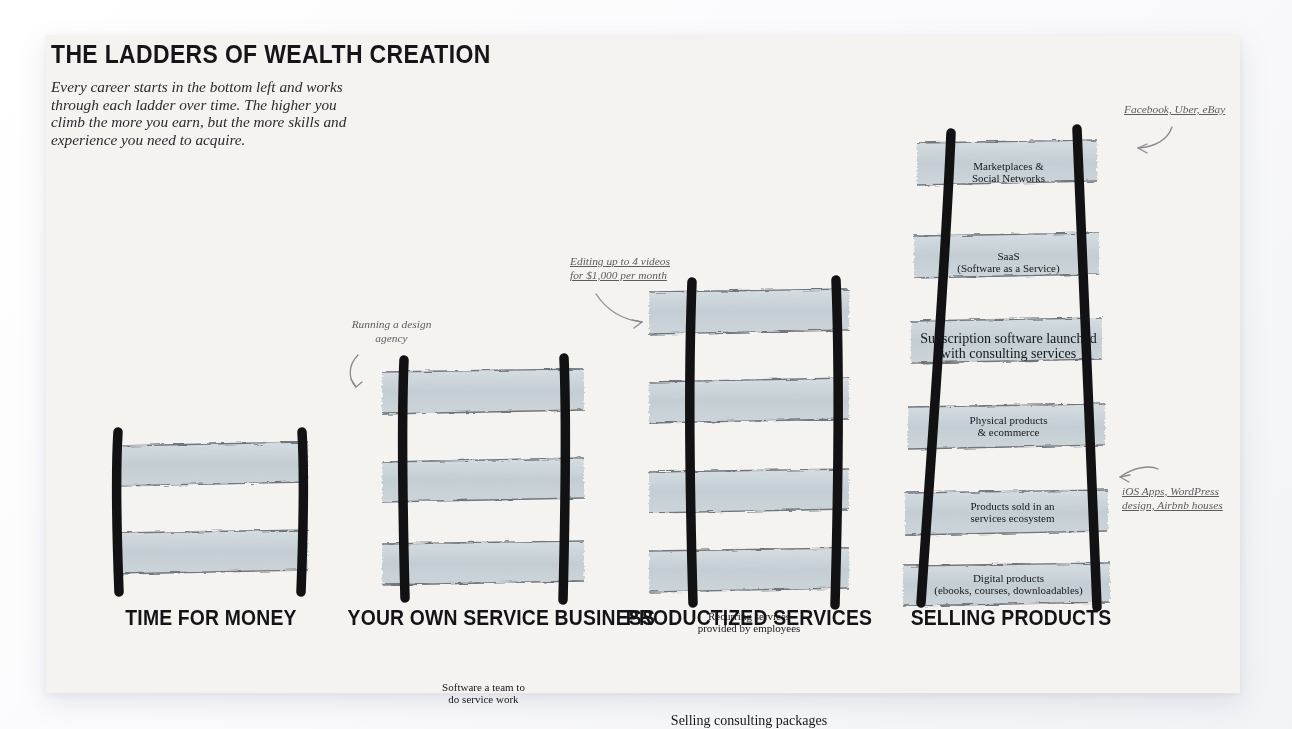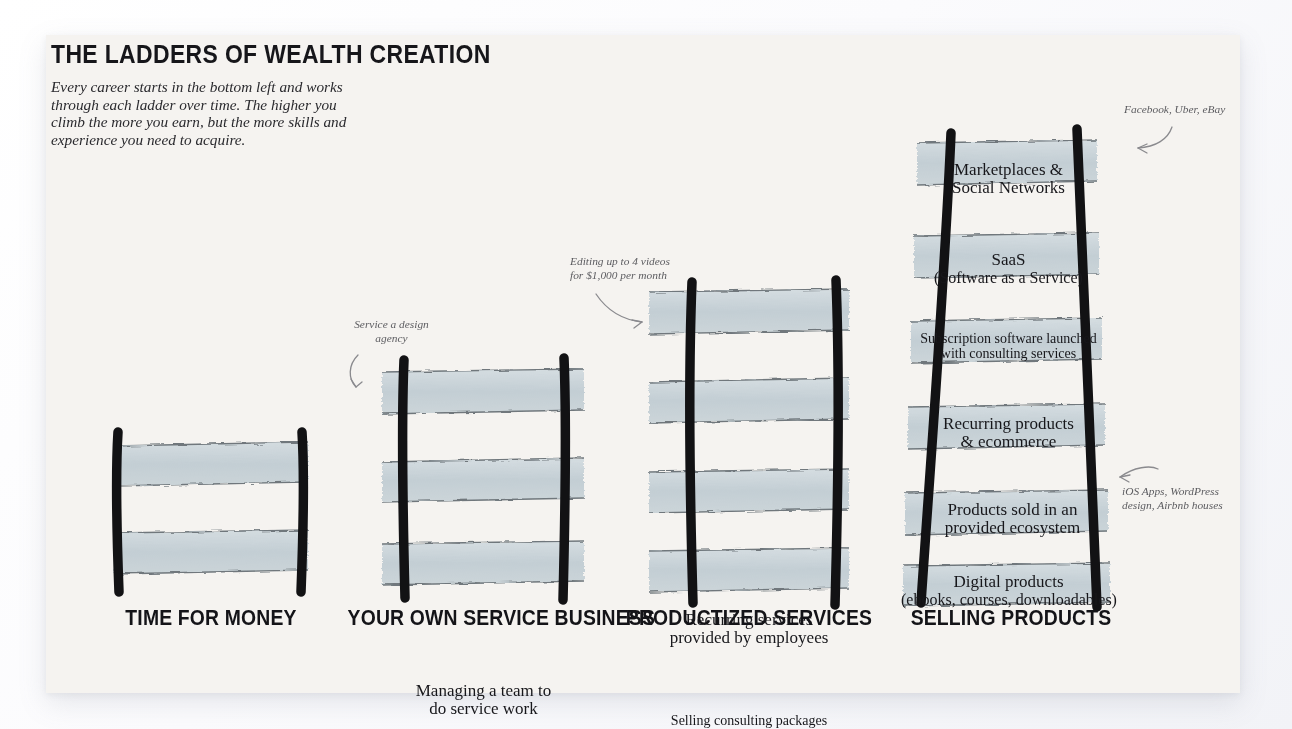--- a/index.html
+++ b/index.html
@@ -73,22 +73,22 @@
   
   .rung-label {
     position: absolute;
     text-align: center;
     font-family: "Liberation Serif", "DejaVu Serif", serif;
     color: #17171b;
     line-height: 1.08;
     pointer-events: none;
     white-space: nowrap;
   }
-  .rung-label .main { display: block; font-size: 17px; }
-  .rung-label .sub  { display: block; font-size: 16px; }
+  .rung-label .main { display: block; font-size: 11px; }
+  .rung-label .sub  { display: block; font-size: 11px; }
   .rung-label.small .main { font-size: 14px; }
 
   
   .caption {
     position: absolute;
     font-family: "Liberation Sans Narrow", "Liberation Sans", sans-serif;
     font-weight: bold;
     font-size: 22px;
     letter-spacing: 0.2px;
     color: #141418;
@@ -101,21 +101,21 @@
   .note {
     position: absolute;
     font-family: "Liberation Serif", "DejaVu Serif", serif;
     font-style: italic;
     font-size: 11.4px;
     line-height: 1.22;
     color: #5c5c60;
     white-space: nowrap;
   }
   .note.center { text-align: center; }
-  .note.left   { text-align: left; }
+  .note.left   { text-align: left; text-decoration: underline; }
 
   .arrow { position: absolute; overflow: visible; }
 </style>
 </head>
 <body>
 
 <div id="page">
   <div id="card"></div>
 
   <div id="header">
@@ -181,21 +181,21 @@
         </g>
         <g filter="url(#rough2)">
           <path d="M6,194 L208,191 L208,231 L6,235 Z" fill="url(#rfill2)"></path>
           <path d="M6,194 L208,191" stroke="#6f777c" stroke-width="1.4" fill="none"></path>
           <path d="M6,235 L208,231" stroke="#6f777c" stroke-width="1.4" fill="none"></path>
         </g>
         <path d="M28,10 C25,80 27,170 29,248" stroke="#121214" stroke-width="9.5" stroke-linecap="round" fill="none"></path>
         <path d="M188,8 C191,80 189,170 187,250" stroke="#121214" stroke-width="9.5" stroke-linecap="round" fill="none"></path>
       </svg>
       <div class="rung-label" style="left:0; top:332px; width:215px;">
-        <span class="main">Managing a team to</span>
+        <span class="main">Software a team to</span>
         <span class="main">do service work</span>
       </div>
 
     </div>
 
     <div class="ladder" style="left:598px; top:235px; width:210px; height:345px;">
       <svg width="210" height="345" viewBox="0 0 210 345">
         <defs>
           <linearGradient id="rfill3" x1="0" y1="0" x2="0" y2="1">
             <stop offset="0" stop-color="#d5dde1"></stop>
@@ -292,40 +292,40 @@
       </div>
       <div class="rung-label" style="left:0; top:156px; width:215px;">
         <span class="main">SaaS</span>
         <span class="sub">(Software as a Service)</span>
       </div>
       <div class="rung-label small" style="left:-6px; top:236px; width:227px;">
         <span class="main">Subscription software launched</span>
         <span class="main">with consulting services</span>
       </div>
       <div class="rung-label" style="left:0; top:320px; width:215px;">
-        <span class="main">Recurring products</span>
+        <span class="main">Physical products</span>
         <span class="main">&amp; ecommerce</span>
       </div>
       <div class="rung-label" style="left:4px; top:406px; width:215px;">
         <span class="main">Products sold in an</span>
-        <span class="main">provided ecosystem</span>
+        <span class="main">services ecosystem</span>
       </div>
       <div class="rung-label" style="left:0; top:478px; width:215px;">
         <span class="main">Digital products</span>
         <span class="sub">(ebooks, courses, downloadables)</span>
       </div>
     </div>
 
     <div class="caption" style="left:60px; top:570px; width:210px;">TIME FOR MONEY</div>
     <div class="caption" style="left:283px; top:570px; width:310px;">YOUR OWN SERVICE BUSINESS</div>
     <div class="caption" style="left:563px; top:570px; width:280px;">PRODUCTIZED SERVICES</div>
     <div class="caption" style="left:845px; top:570px; width:240px;">SELLING PRODUCTS</div>
 
     <div class="note center" style="left:288px; top:283px; width:115px;">
-      <span>Service a design</span><br>
+      <span>Running a design</span><br>
       <span>agency</span>
     </div>
     <svg class="arrow" style="left:300px; top:318px;" width="50" height="42">
       <path d="M12,2 C2,12 2,26 10,34" stroke="#8a8a8e" stroke-width="1.3" fill="none" stroke-linecap="round"></path>
       <path d="M10,34 L5,26 M10,34 L16,29" stroke="#8a8a8e" stroke-width="1.3" fill="none" stroke-linecap="round"></path>
     </svg>
 
     <div class="note left" style="left:508px; top:220px; width:160px;margin-left:16px;">
       <span>Editing up to 4 videos</span><br>
       <span>for $1,000 per month</span>

